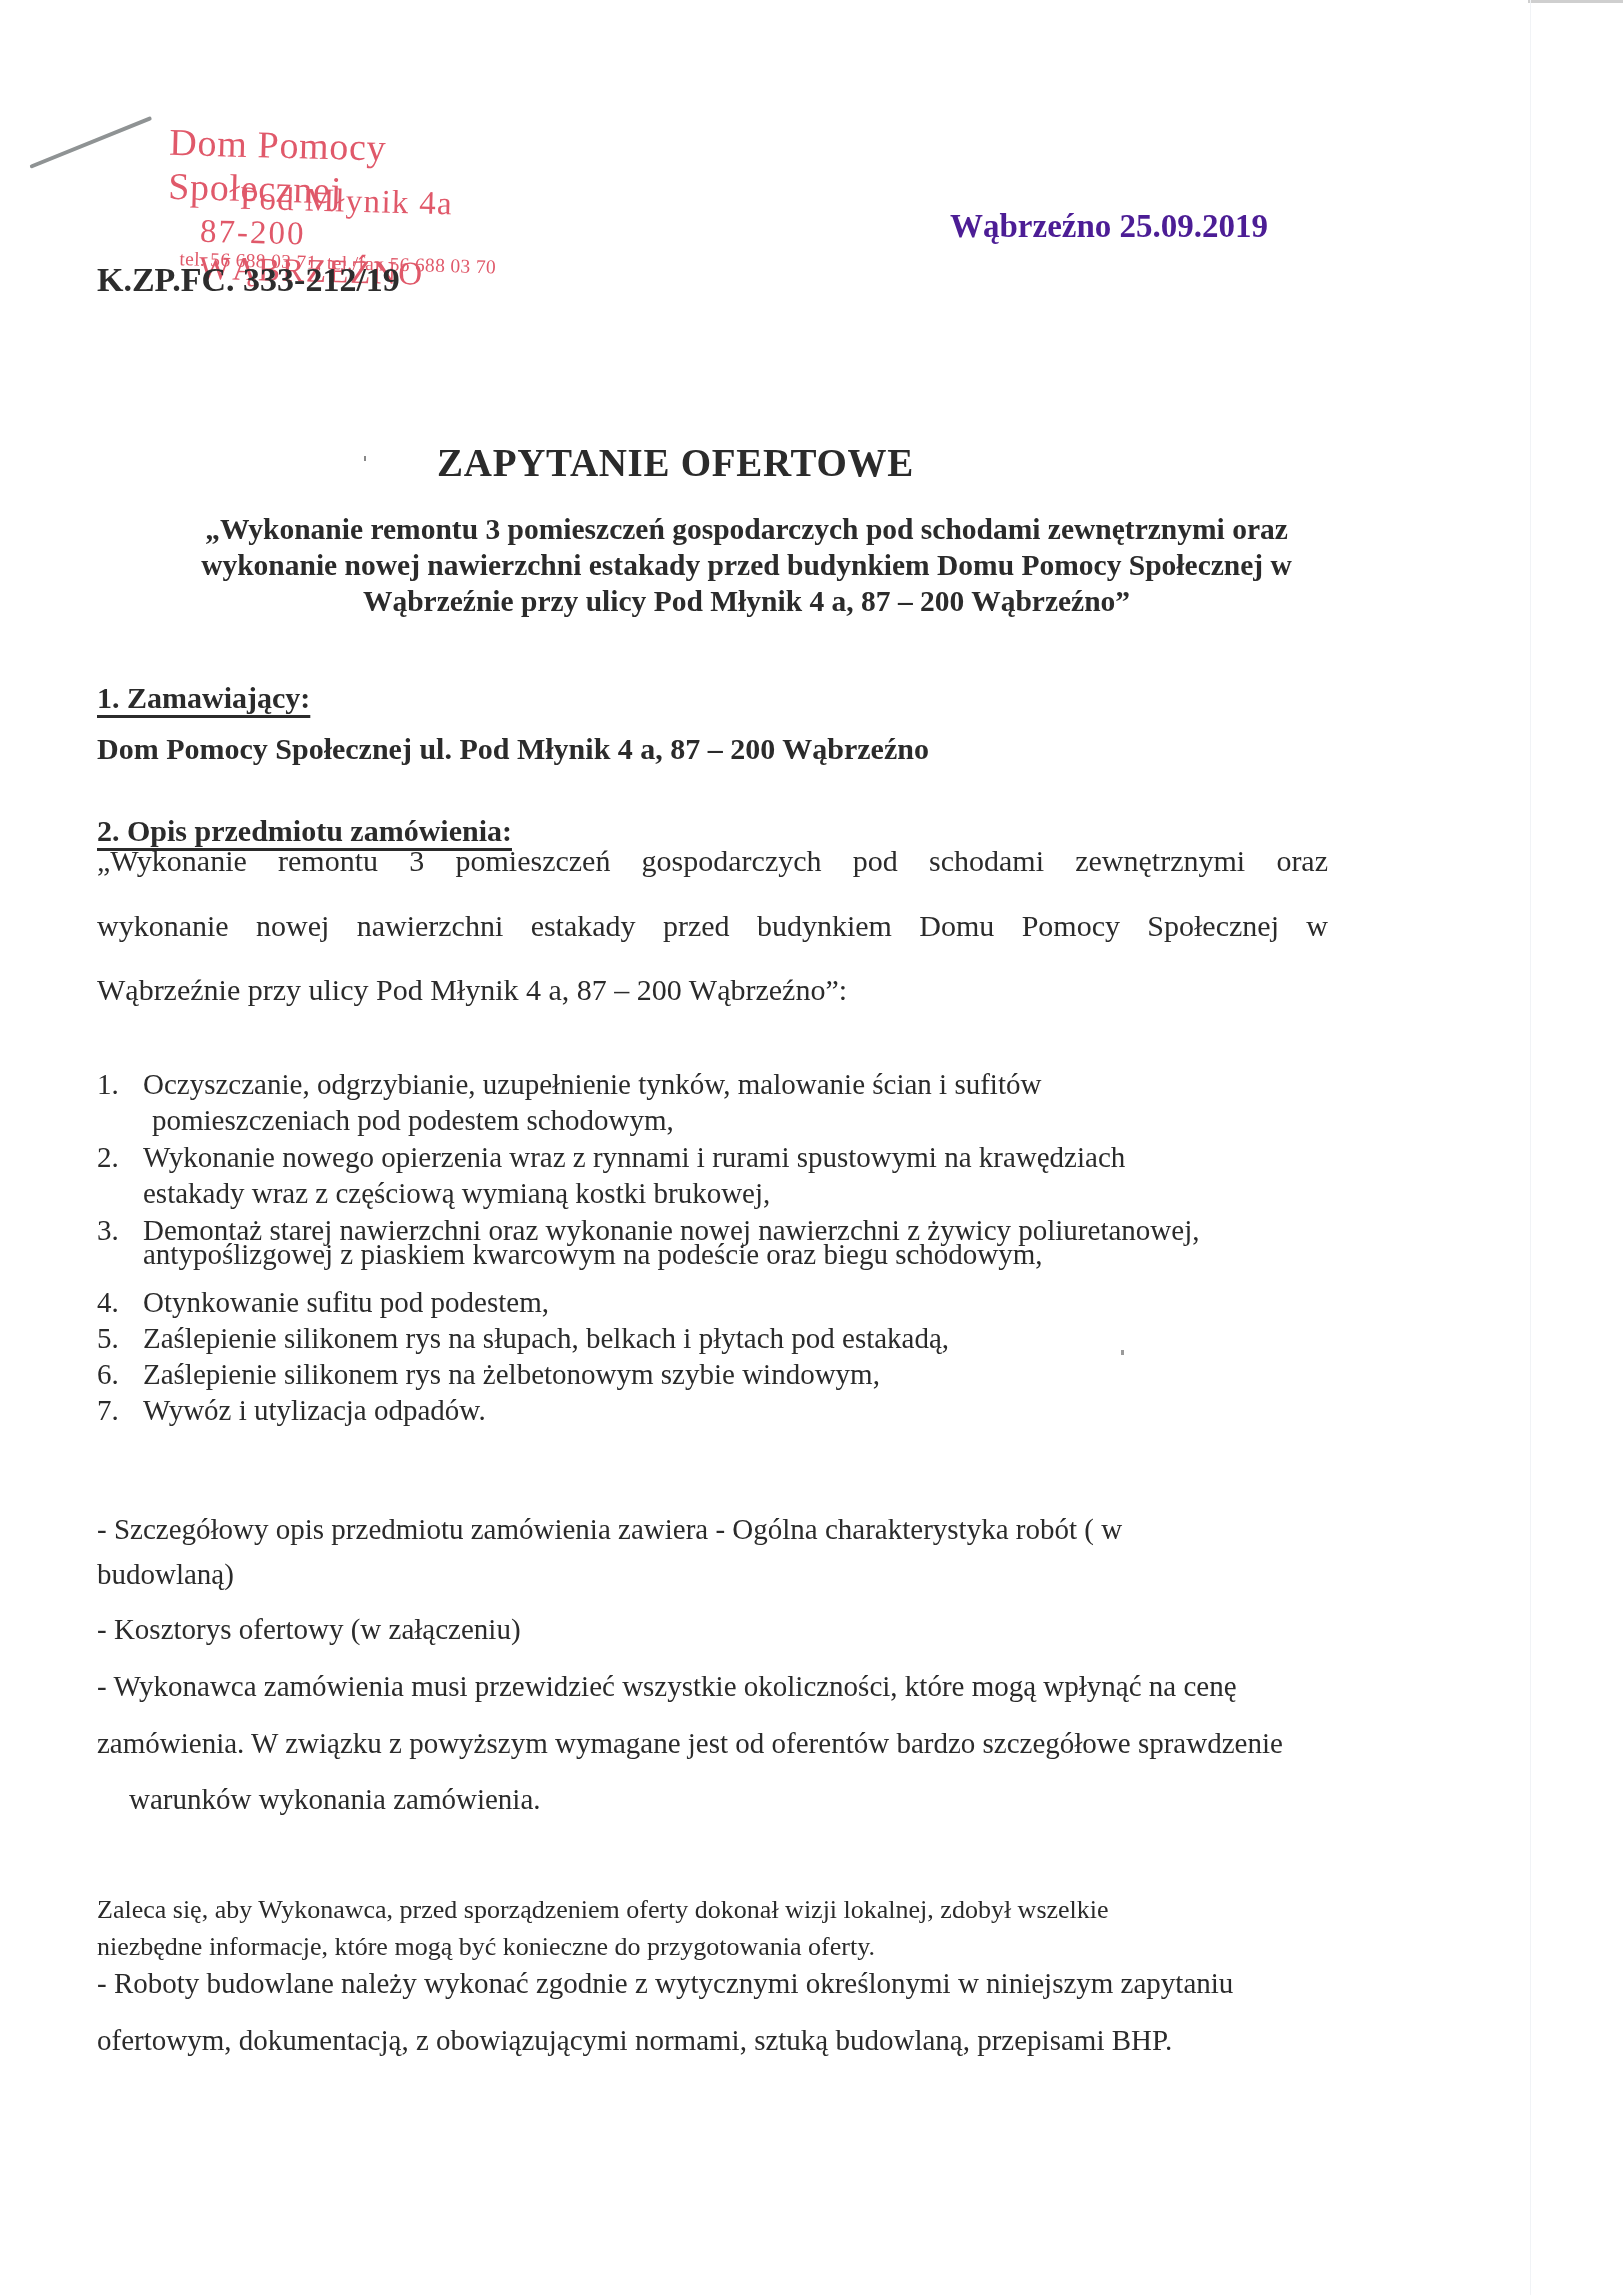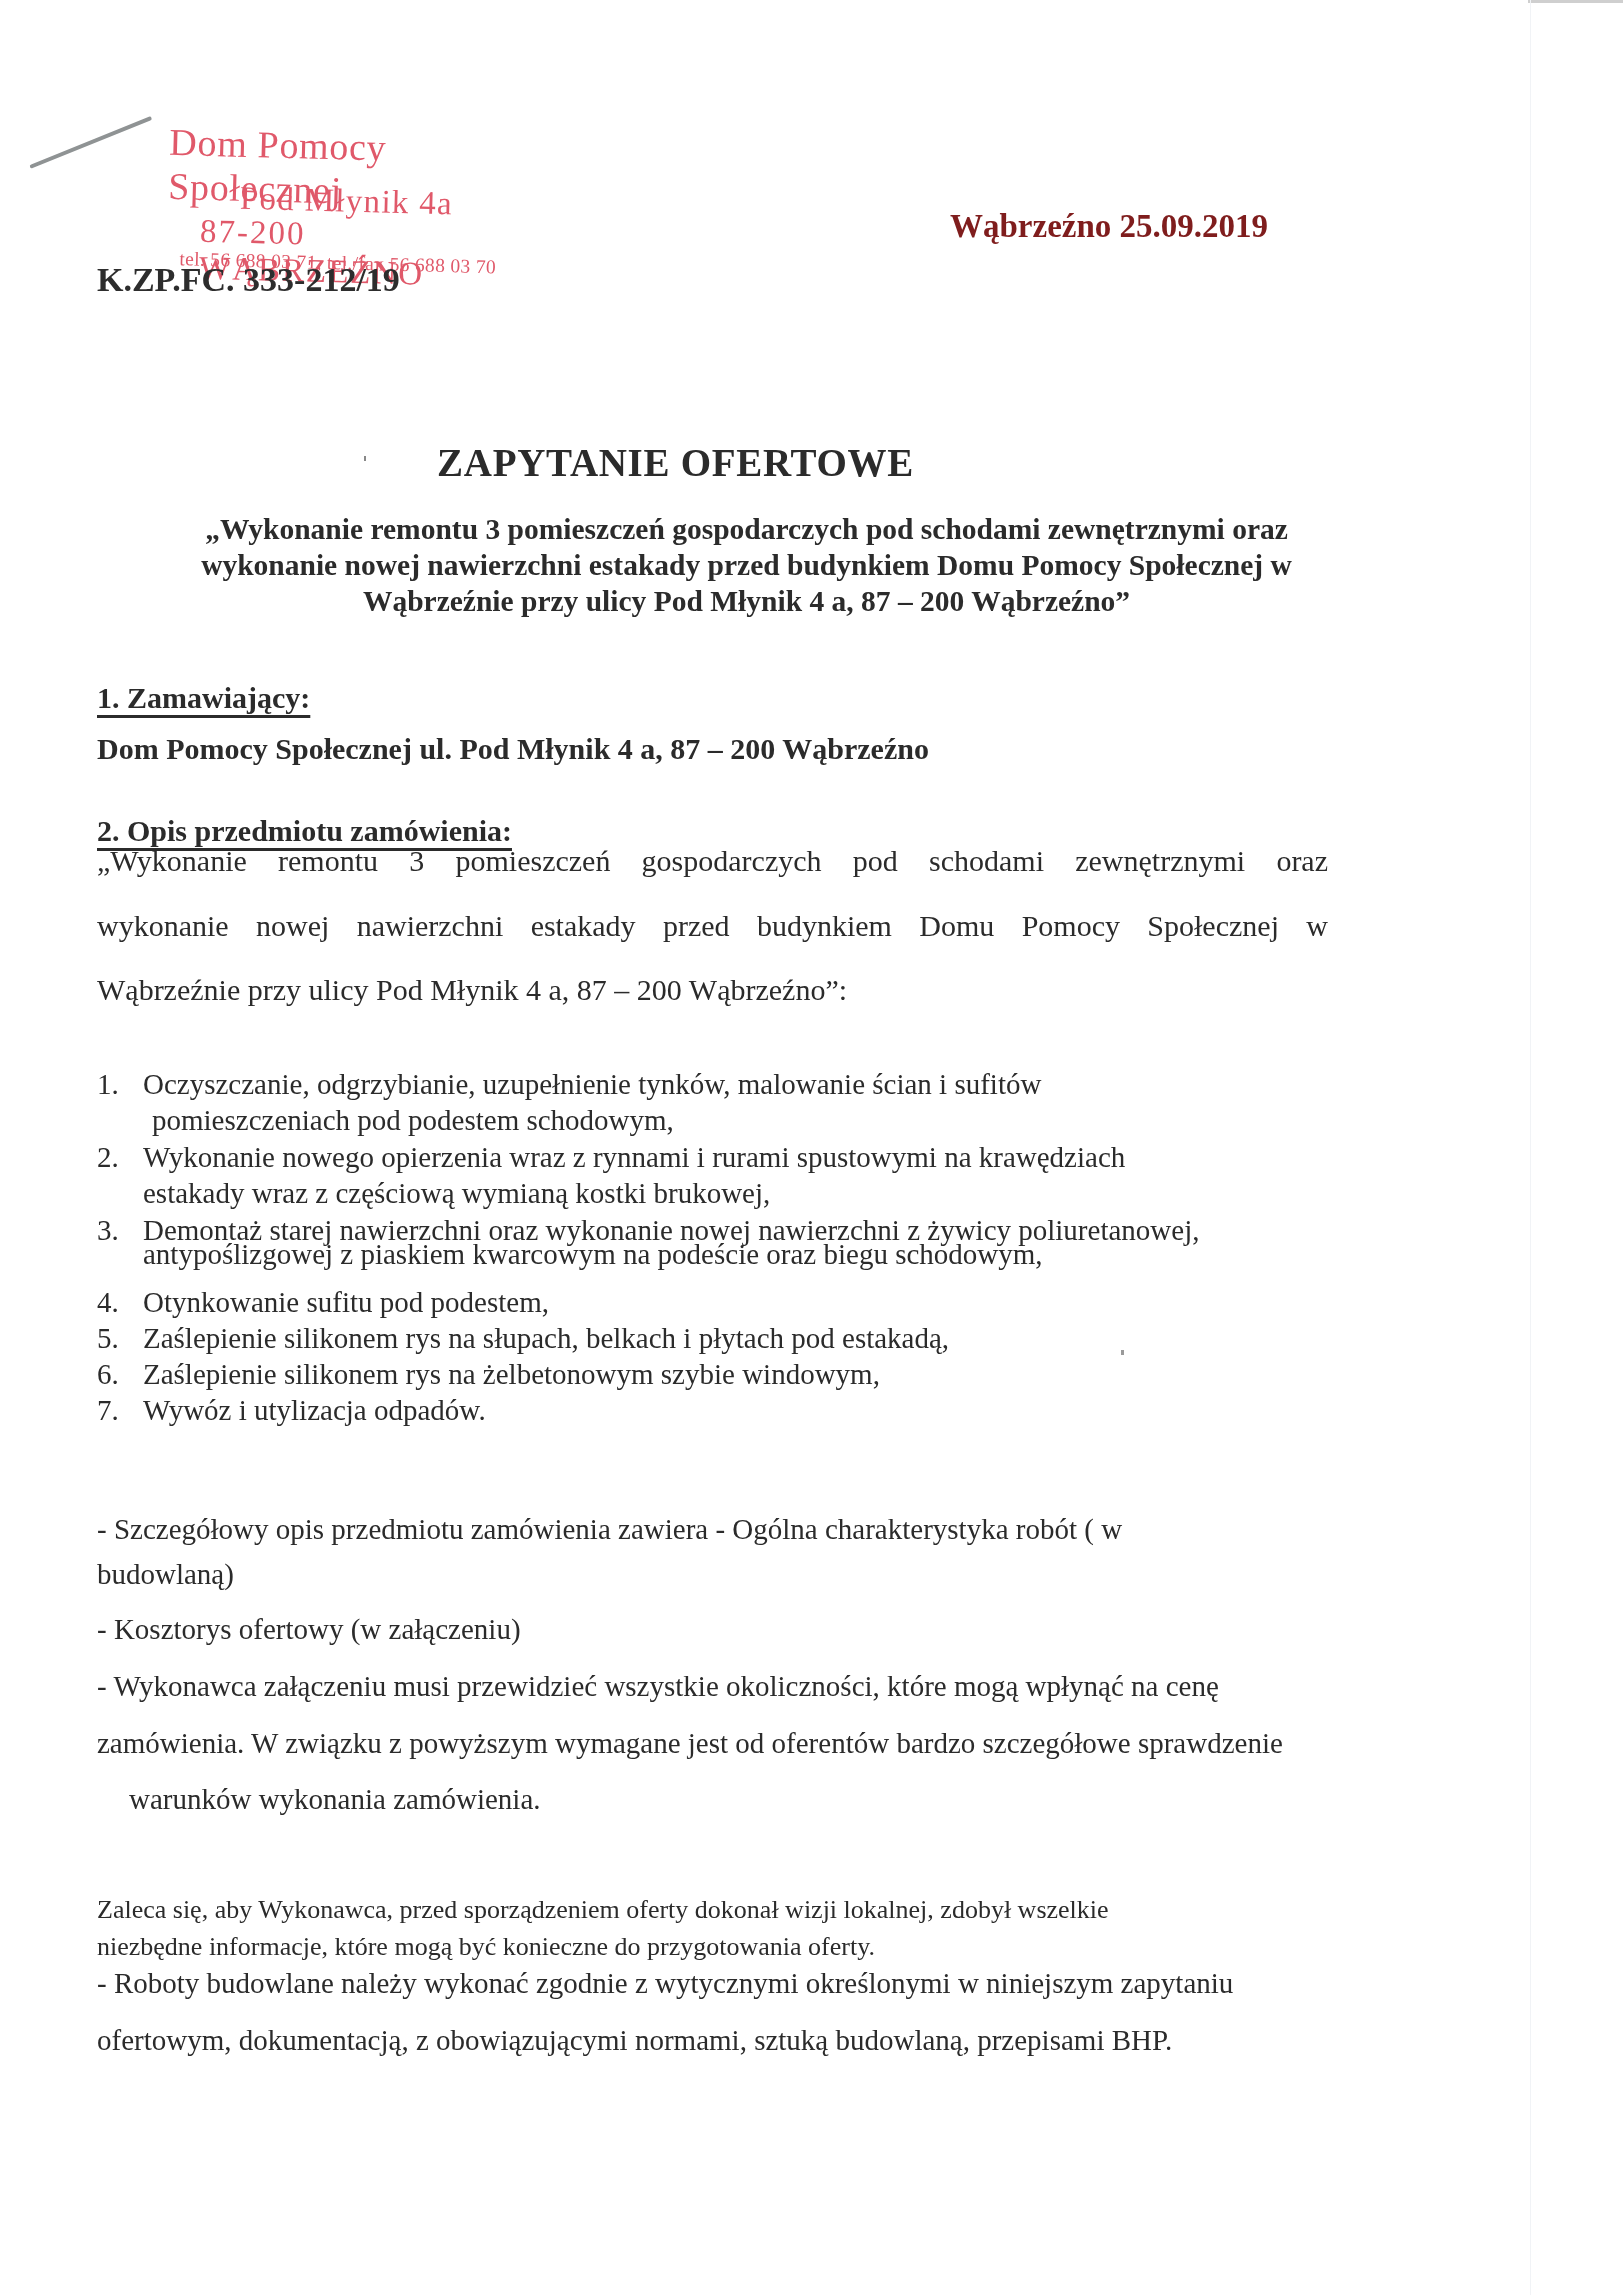--- a/index.html
+++ b/index.html
@@ -15,21 +15,21 @@
   .stamp { position: absolute; left: 98px; top: 118px; width: 419px; height: 157px; color: #e0596a;
            font-family: "Liberation Serif", serif; transform: rotate(1.5deg); transform-origin: left top; }
   .stamp .l1 { position: absolute; left: 72px; top: 0; font-size: 38px; letter-spacing: 0.7px; }
   .stamp .l2 { position: absolute; left: 144px; top: 58px; font-size: 33px; letter-spacing: 1.3px; }
   .stamp .l3 { position: absolute; left: 105px; top: 92px; font-size: 33px; letter-spacing: 2px; }
   .stamp .l4 { position: absolute; left: 85px; top: 128px; font-size: 19.6px; letter-spacing: 0.3px; }
   .stamp-line { position: absolute; left: 29.5px; top: 165px; width: 131px; height: 3.9px; background: #8f9394;
                 border-radius: 2px; transform: rotate(-22deg); transform-origin: left center; }
 
   .ref { left: 97px; top: 261px; font-size: 34px; font-weight: bold; color: #2d2d2d; }
-  .date { left: 950px; top: 208px; font-size: 33px; font-weight: bold; color: #7f1d1d; }
+  .date { left: 950px; top: 208px; font-size: 33px; font-weight: bold; color: #4c1d95; }
 
   .title { left: 0; width: 1351px; text-align: center; top: 440px; font-size: 39px; font-weight: bold; letter-spacing: 0.7px; }
   .subtitle { left: 92px; width: 1309px; text-align: center; top: 511px; font-size: 29.5px; font-weight: bold; line-height: 36px; white-space: normal; }
   .subtitle div { white-space: nowrap; }
 
   .h1 { left: 97px; top: 681px; font-size: 30px; font-weight: bold; text-decoration: underline; text-decoration-thickness: 2.6px; text-underline-offset: 6.5px; }
   .ordering { left: 97px; top: 732px; font-size: 30px; font-weight: bold; }
   .h2 { left: 97px; top: 814px; font-size: 30px; font-weight: bold; text-decoration: underline; text-decoration-thickness: 2.6px; text-underline-offset: 6.5px; }
 
   .desc { left: 97px; width: 1231px; font-size: 30px; text-align: justify; text-align-last: justify; }
@@ -112,21 +112,21 @@
   <div class="li" style="top:1394px;">
     <span class="num">7.</span>
     <span class="txt">Wywóz i utylizacja odpadów.</span>
   </div>
 </div>
 <div class="dot"></div>
 
 <div class="abs para" style="top:1501px;margin-top:12px;">-  Szczegółowy opis przedmiotu zamówienia zawiera  - Ogólna charakterystyka robót ( w</div>
 <div class="abs para" style="top:1558px;">budowlaną)</div>
 <div class="abs para" style="top:1613px;">-  Kosztorys ofertowy (w załączeniu)</div>
-<div class="abs para" style="top:1670px;">- Wykonawca załączeniu musi przewidzieć wszystkie okoliczności, które mogą wpłynąć na cenę</div>
+<div class="abs para" style="top:1670px;">- Wykonawca zamówienia musi przewidzieć wszystkie okoliczności, które mogą wpłynąć na cenę</div>
 <div class="abs para" style="top:1727px;">zamówienia. W związku z powyższym wymagane jest od oferentów bardzo szczegółowe sprawdzenie</div>
 <div class="abs para" style="top:1783px;margin-left:32px;">warunków wykonania zamówienia.</div>
 
 <div class="abs bold-para" style="top:1895px;">Zaleca się, aby Wykonawca, przed sporządzeniem oferty dokonał wizji lokalnej, zdobył wszelkie</div>
 <div class="abs bold-para" style="top:1932px;">niezbędne informacje, które mogą być konieczne do przygotowania oferty.</div>
 <div class="abs para" style="top:1967px;">- Roboty budowlane należy wykonać zgodnie z wytycznymi określonymi w niniejszym zapytaniu</div>
 <div class="abs para" style="top:2024px;">ofertowym, dokumentacją, z obowiązującymi normami, sztuką budowlaną, przepisami BHP.</div>
 
 
 </body></html>

